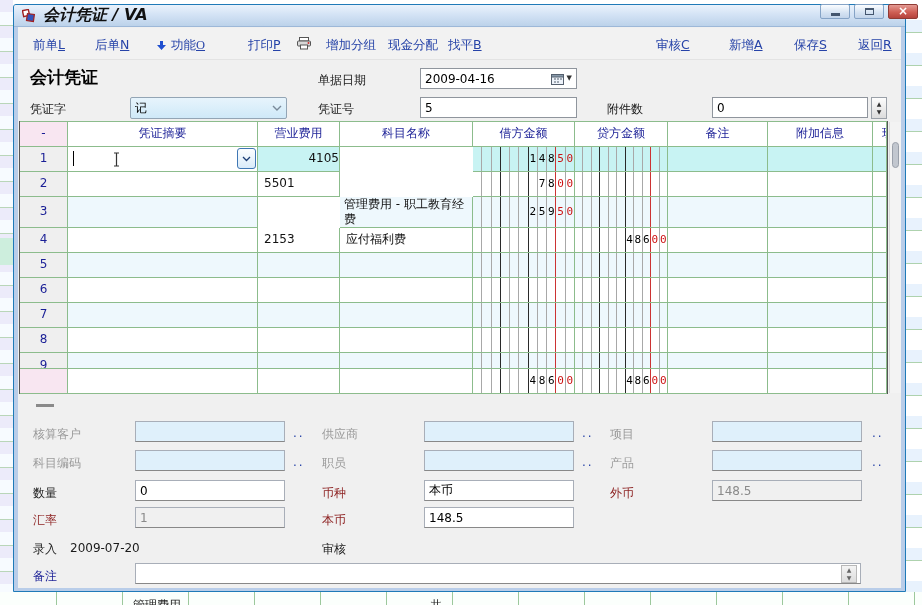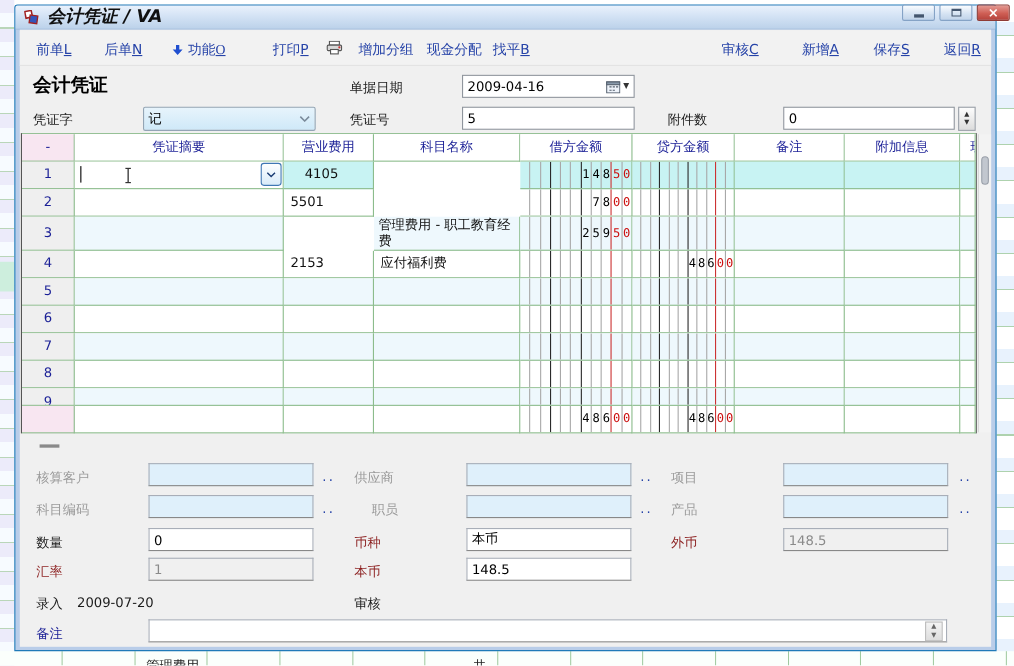--- a/index.html
+++ b/index.html
@@ -235,21 +235,21 @@
         <div class="caret"></div>
         <svg class="ibeam" width="9" height="15" viewBox="0 0 9 15">
           <path d="M2 1h5M4.5 1v13M2 14h5" stroke="#333" fill="none" stroke-width="1.2"></path>
         </svg>
         <div class="combo-btn">
           <svg width="9" height="6" viewBox="0 0 9 6">
             <polyline points="1,1 4.5,4.5 8,1" fill="none" stroke="#1b3c74" stroke-width="1.3"></polyline>
           </svg>
         </div>
       </div>
-      <div class="gc" style="left: 238px; top: 25px; width: 82px; height: 25px; background: var(--cyan); padding-left: 19px; line-height: 23px;">4105</div>
+      <div class="gc" style="left: 238px; top: 25px; width: 82px; height: 25px; background: var(--cyan); padding-left: 6px; line-height: 23px; text-align: right;">4105</div>
       <div class="gc" style="left: 453px; top: 25px; width: 102px; height: 25px; background: var(--cyan); display: flex;">
         <span class="dcell" style="line-height: 23px; border-right: 1px solid rgb(168, 168, 168);"></span>
         <span class="dcell" style="line-height: 23px; border-right: 1px solid rgb(168, 168, 168);"></span>
         <span class="dcell" style="line-height: 23px; border-right: 1px solid rgb(42, 42, 42);"></span>
         <span class="dcell" style="line-height: 23px; border-right: 1px solid rgb(168, 168, 168);"></span>
         <span class="dcell" style="line-height: 23px; border-right: 1px solid rgb(168, 168, 168);"></span>
         <span class="dcell" style="line-height: 23px; border-right: 1px solid rgb(42, 42, 42);"></span>
         <span class="dcell" style="line-height: 23px; border-right: 1px solid rgb(168, 168, 168);">1</span>
         <span class="dcell" style="line-height: 23px; border-right: 1px solid rgb(168, 168, 168);">4</span>
         <span class="dcell" style="line-height: 23px; border-right: 1px solid rgb(204, 51, 51);">8</span>
@@ -588,21 +588,21 @@
   <div class="pinput lookup" style="left:712px;top:421px;width:150px">
       <span></span>
     </div>
   <div class="browse" style="left:872px;top:426px">..</div>
 
   <div class="plabel" style="left:33px;top:455px">科目编码</div>
   <div class="pinput lookup" style="left:135px;top:450px;width:150px">
       <span></span>
     </div>
   <div class="browse" style="left:293px;top:455px">..</div>
-  <div class="plabel" style="left:338px;top:455px">职员</div>
+  <div class="plabel" style="left:322px;top:455px">职员</div>
   <div class="pinput lookup" style="left:424px;top:450px;width:150px">
       <span></span>
     </div>
   <div class="browse" style="left:582px;top:455px">..</div>
   <div class="plabel" style="left:610px;top:455px">产品</div>
   <div class="pinput lookup" style="left:712px;top:450px;width:150px">
       <span></span>
     </div>
   <div class="browse" style="left:872px;top:455px">..</div>
 

